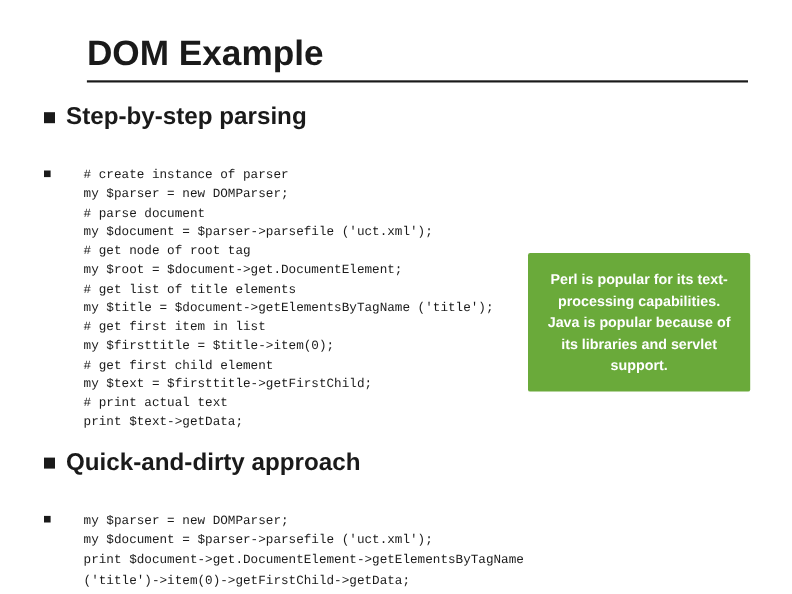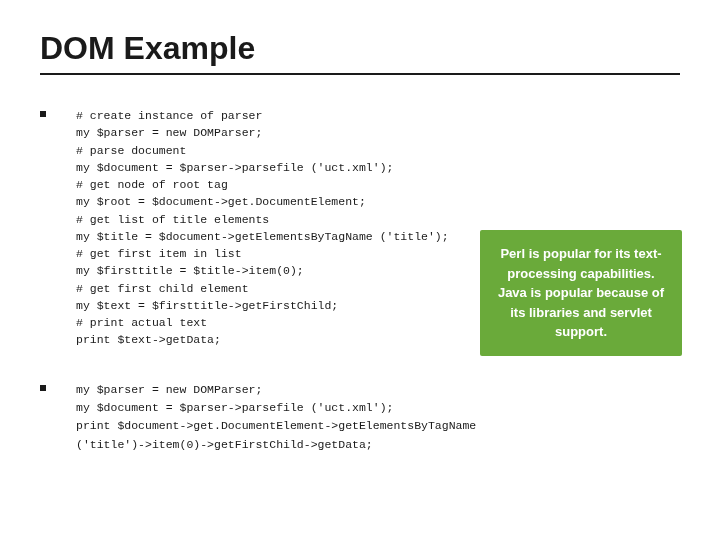--- a/index.html
+++ b/index.html
@@ -20,20 +20,21 @@
       position: relative;
     }
 
     .slide-title {
       font-size: 32px;
       font-weight: bold;
       color: #1a1a1a;
       margin-bottom: 6px;
       border-bottom: 2px solid #1a1a1a;
       padding-bottom: 6px;
+      margin-left: 39px;
     }
 
     .section {
       margin-top: 18px;
     }
 
     .section-header {
       display: flex;
       align-items: center;
       margin-bottom: 8px;
@@ -112,20 +113,24 @@
     }
   </style>
 </head>
 <body>
 
 <div class="slide">
 
   <div class="slide-title">DOM Example</div>
 
   <div class="section">
+    <div class="section-header">
+      <span class="bullet-square"></span>
+      <span class="section-title">Step-by-step parsing</span>
+    </div>
 
     <div class="code-row">
       <span class="bullet-small"></span>
       <div class="code-block"># create instance of parser
 my $parser = new DOMParser;
 # parse document
 my $document = $parser-&gt;parsefile ('uct.xml');
 # get node of root tag
 my $root = $document-&gt;get.DocumentElement;
 # get list of title elements
@@ -137,20 +142,24 @@
 # print actual text
 print $text-&gt;getData;</div>
     </div>
   </div>
 
   <div class="tooltip-box">
     <span>Perl is popular for its text-processing capabilities. Java is popular because of its libraries and servlet support.</span>
   </div>
 
   <div class="section2">
+    <div class="section-header">
+      <span class="bullet-square"></span>
+      <span class="section-title">Quick-and-dirty approach</span>
+    </div>
 
     <div class="code-row">
       <span class="bullet-small"></span>
       <div class="code-block2">my $parser = new DOMParser;
 my $document = $parser-&gt;parsefile ('uct.xml');
 print $document-&gt;get.DocumentElement-&gt;getElementsByTagName
 ('title')-&gt;item(0)-&gt;getFirstChild-&gt;getData;</div>
     </div>
   </div>
 

